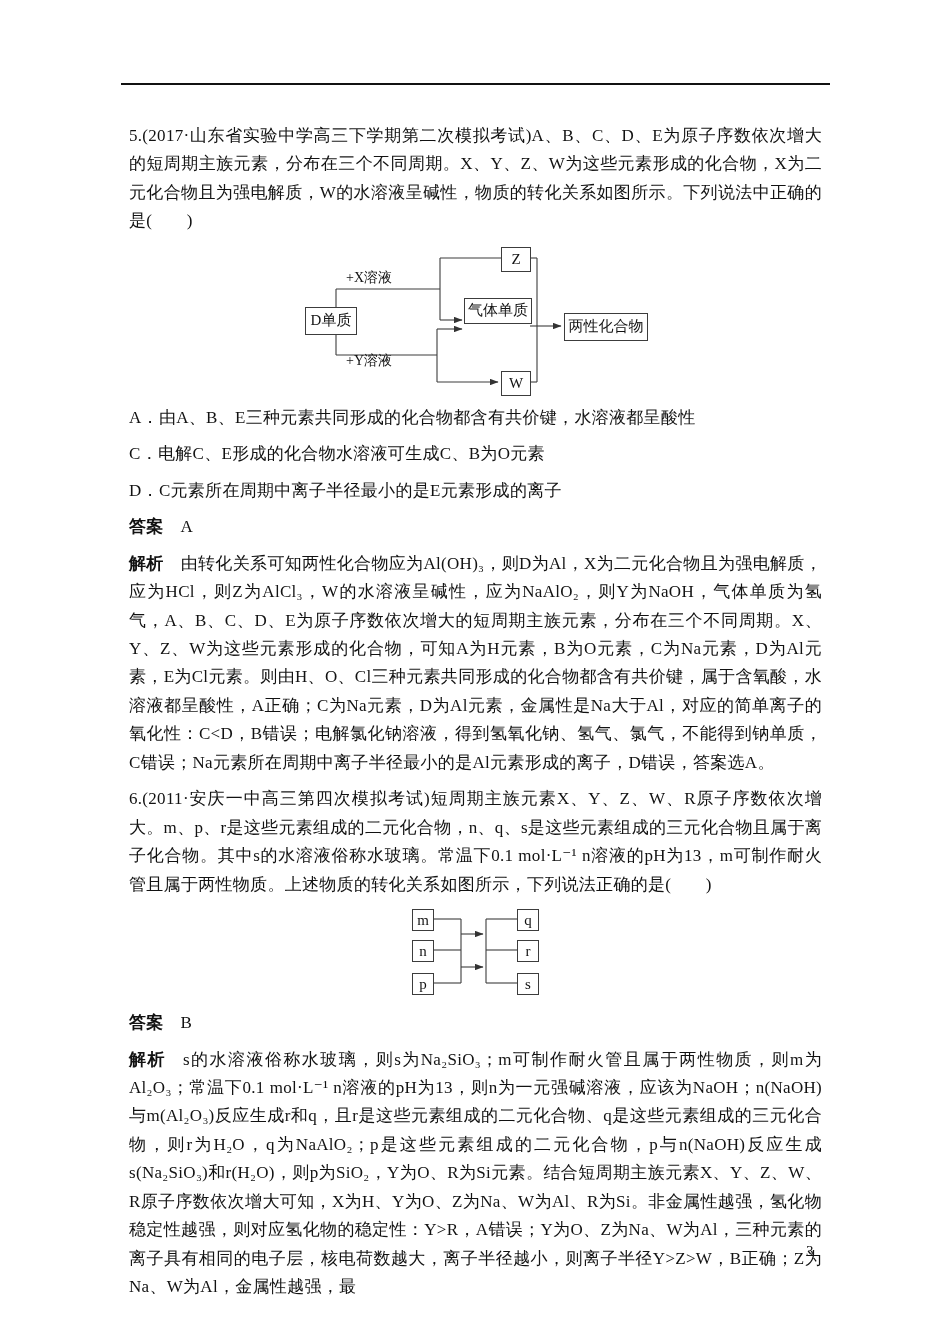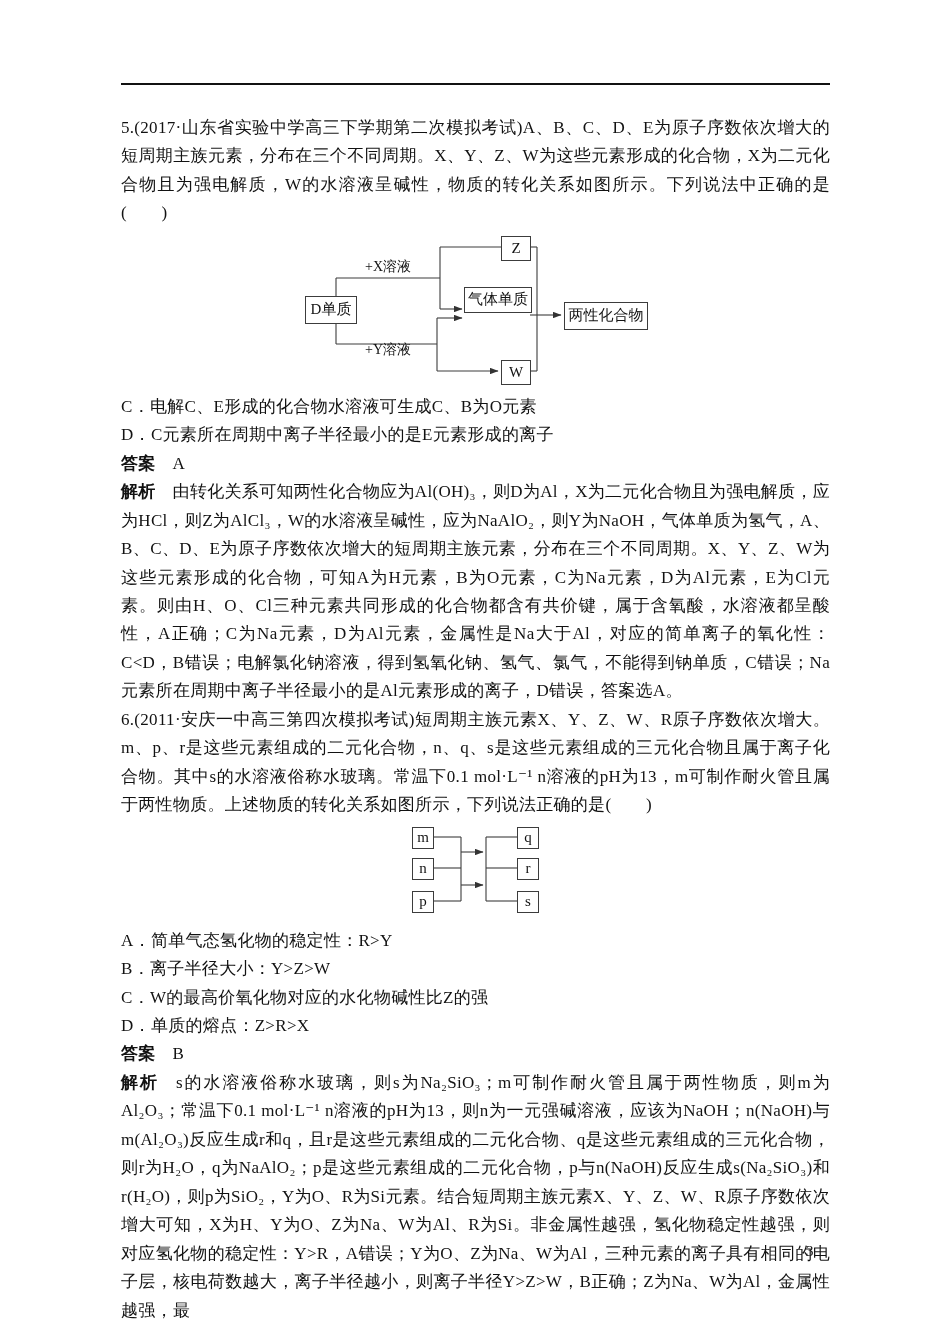--- a/index.html
+++ b/index.html
@@ -12,34 +12,34 @@
     overflow:hidden;
   }
   .rule{
     position:absolute;left:121px;top:83px;width:709px;height:2px;
     background:#111;
   }
   .content{
     position:absolute;left:121px;top:114px;width:709px;
     font-size:17px;line-height:28.45px;letter-spacing:0.3px;
   }
-  .content p{margin:0;text-align:justify;}
+  .content p{margin:8px;text-align:justify;}
   .lbl{margin-right:17px;font-weight:bold;}
   .diagram{position:relative;background:#fff;}
   .d1{height:152px;margin:5px 0 8px 0;}
   .d2{height:93px;margin:5px 0 9px 0;}
   .diagram svg{position:absolute;left:0;top:0;}
   .dbox{
     position:absolute;border:1px solid #3c3c3c;background:#fff;
     display:flex;align-items:center;justify-content:center;
     font-size:15px;line-height:1;letter-spacing:0;text-align:center;
     white-space:nowrap;
   }
   .dlabel{
-    position:absolute;width:84px;text-align:center;
+    position:absolute;width:84px;text-align:left;
     font-size:14px;line-height:16px;letter-spacing:0;
   }
   .pagenum{
     position:absolute;left:806px;top:1243px;
     font-size:15px;letter-spacing:0;
   }
 </style>
 </head>
 <body>
 
@@ -78,20 +78,21 @@
         <div class="dlabel" style="left:225px;top:26px">+X溶液</div>
         <div class="dlabel" style="left:225px;top:109px">+Y溶液</div>
         <div class="dbox" style="left:184px;top:63px;width:50px;height:26px">D单质</div>
         <div class="dbox" style="left:380px;top:3px;width:28px;height:23px">Z</div>
         <div class="dbox" style="left:343px;top:54px;width:66px;height:24px">气体单质</div>
         <div class="dbox" style="left:380px;top:127px;width:28px;height:23px">W</div>
         <div class="dbox" style="left:443px;top:69px;width:82px;height:26px">两性化合物</div>
       </div>
 
       <div class="options">
+        <p>A．由A、B、E三种元素共同形成的化合物都含有共价键，水溶液都呈酸性</p>
         <p>C．电解C、E形成的化合物水溶液可生成C、B为O元素</p>
         <p>D．C元素所在周期中离子半径最小的是E元素形成的离子</p>
       </div>
 
       <p class="answer-line"><span class="lbl">答案</span><span>A</span></p>
 
       <p class="analysis"><span class="lbl">解析</span><span>由转化关系可知两性化合物应为Al(OH)₃，则D为Al，X为二元化合物且为强电解质，应为HCl，则Z为AlCl₃，W的水溶液呈碱性，应为NaAlO₂，则Y为NaOH，气体单质为氢气，A、B、C、D、E为原子序数依次增大的短周期主族元素，分布在三个不同周期。X、Y、Z、W为这些元素形成的化合物，可知A为H元素，B为O元素，C为Na元素，D为Al元素，E为Cl元素。则由H、O、Cl三种元素共同形成的化合物都含有共价键，属于含氧酸，水溶液都呈酸性，A正确；C为Na元素，D为Al元素，金属性是Na大于Al，对应的简单离子的氧化性：C&lt;D，B错误；电解氯化钠溶液，得到氢氧化钠、氢气、氯气，不能得到钠单质，C错误；Na元素所在周期中离子半径最小的是Al元素形成的离子，D错误，答案选A。</span></p>
     </section>
 
     <section>
@@ -118,26 +119,20 @@
           </g>
         </svg>
         <div class="dbox" style="left:291px;top:2px;width:20px;height:20px">m</div>
         <div class="dbox" style="left:291px;top:33px;width:20px;height:20px">n</div>
         <div class="dbox" style="left:291px;top:66px;width:20px;height:20px">p</div>
         <div class="dbox" style="left:396px;top:2px;width:20px;height:20px">q</div>
         <div class="dbox" style="left:396px;top:33px;width:20px;height:20px">r</div>
         <div class="dbox" style="left:396px;top:66px;width:20px;height:20px">s</div>
       </div>
 
-      <div class="options">
-        <p>A．简单气态氢化物的稳定性：R&gt;Y</p>
-        <p>B．离子半径大小：Y&gt;Z&gt;W</p>
-        <p>C．W的最高价氧化物对应的水化物碱性比Z的强</p>
-        <p>D．单质的熔点：Z&gt;R&gt;X</p>
-      </div>
 
       <p class="answer-line"><span class="lbl">答案</span><span>B</span></p>
 
       <p class="analysis"><span class="lbl">解析</span><span>s的水溶液俗称水玻璃，则s为Na₂SiO₃；m可制作耐火管且属于两性物质，则m为Al₂O₃；常温下0.1 mol·L⁻¹ n溶液的pH为13，则n为一元强碱溶液，应该为NaOH；n(NaOH)与m(Al₂O₃)反应生成r和q，且r是这些元素组成的二元化合物、q是这些元素组成的三元化合物，则r为H₂O，q为NaAlO₂；p是这些元素组成的二元化合物，p与n(NaOH)反应生成s(Na₂SiO₃)和r(H₂O)，则p为SiO₂，Y为O、R为Si元素。结合短周期主族元素X、Y、Z、W、R原子序数依次增大可知，X为H、Y为O、Z为Na、W为Al、R为Si。非金属性越强，氢化物稳定性越强，则对应氢化物的稳定性：Y&gt;R，A错误；Y为O、Z为Na、W为Al，三种元素的离子具有相同的电子层，核电荷数越大，离子半径越小，则离子半径Y&gt;Z&gt;W，B正确；Z为Na、W为Al，金属性越强，最</span></p>
     </section>
 
   </div>
 
   <div class="pagenum">3</div>
 </div>

